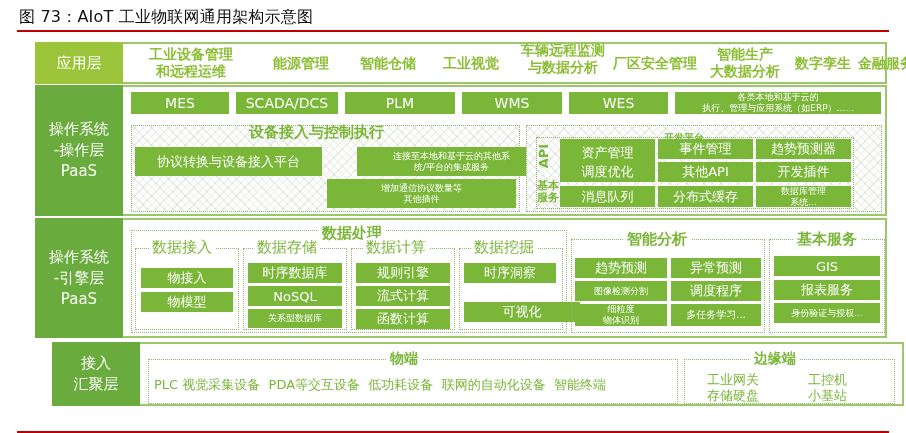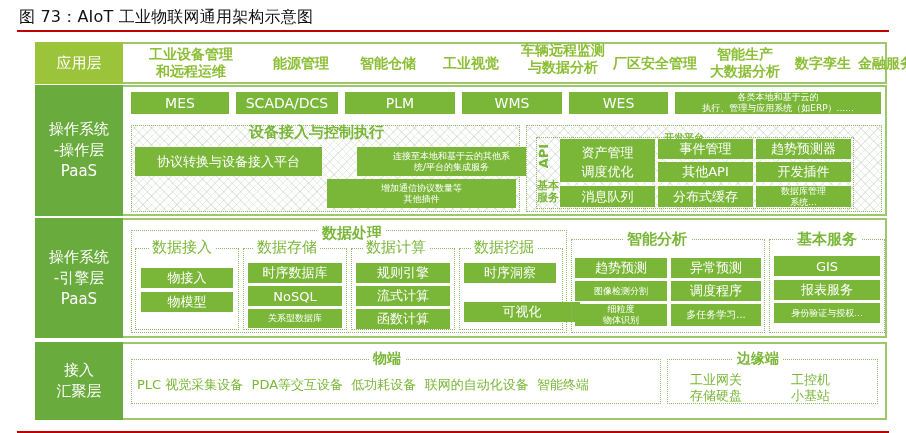--- a/index.html
+++ b/index.html
@@ -186,21 +186,21 @@
     <div class="box fs11" style="left:548px;top:84px;width:90px;height:22px;">多任务学习...</div>
 
     <div class="dotted" style="left:646px;top:19px;width:116px;height:94px;"></div>
     <div class="section-title" style="left:670px;top:10px;">基本服务</div>
     <div class="box fs13" style="left:651px;top:36px;width:106px;height:20px;">GIS</div>
     <div class="box fs13" style="left:651px;top:60px;width:106px;height:20px;">报表服务</div>
     <div class="box fs9" style="left:651px;top:83px;width:106px;height:20px;">身份验证与授权...</div>
   </div>
 </div>
 
-<div class="layer" style="top:342px;height:78px;">
+<div class="layer" style="top:342px;height:64px;margin-left:17px;">
   <div class="layer-label green-label">
     <div>
       <div>接入</div>
       <div>汇聚层</div>
     </div>
   </div>
   <div class="layer-body">
     <div class="dotted" style="left:8px;top:15px;width:530px;height:45px;"></div>
     <div class="section-title" style="left:246px;top:6px;font-size:14px;">物端</div>
     <div class="thing-text" style="left:14px;top:32px;">

